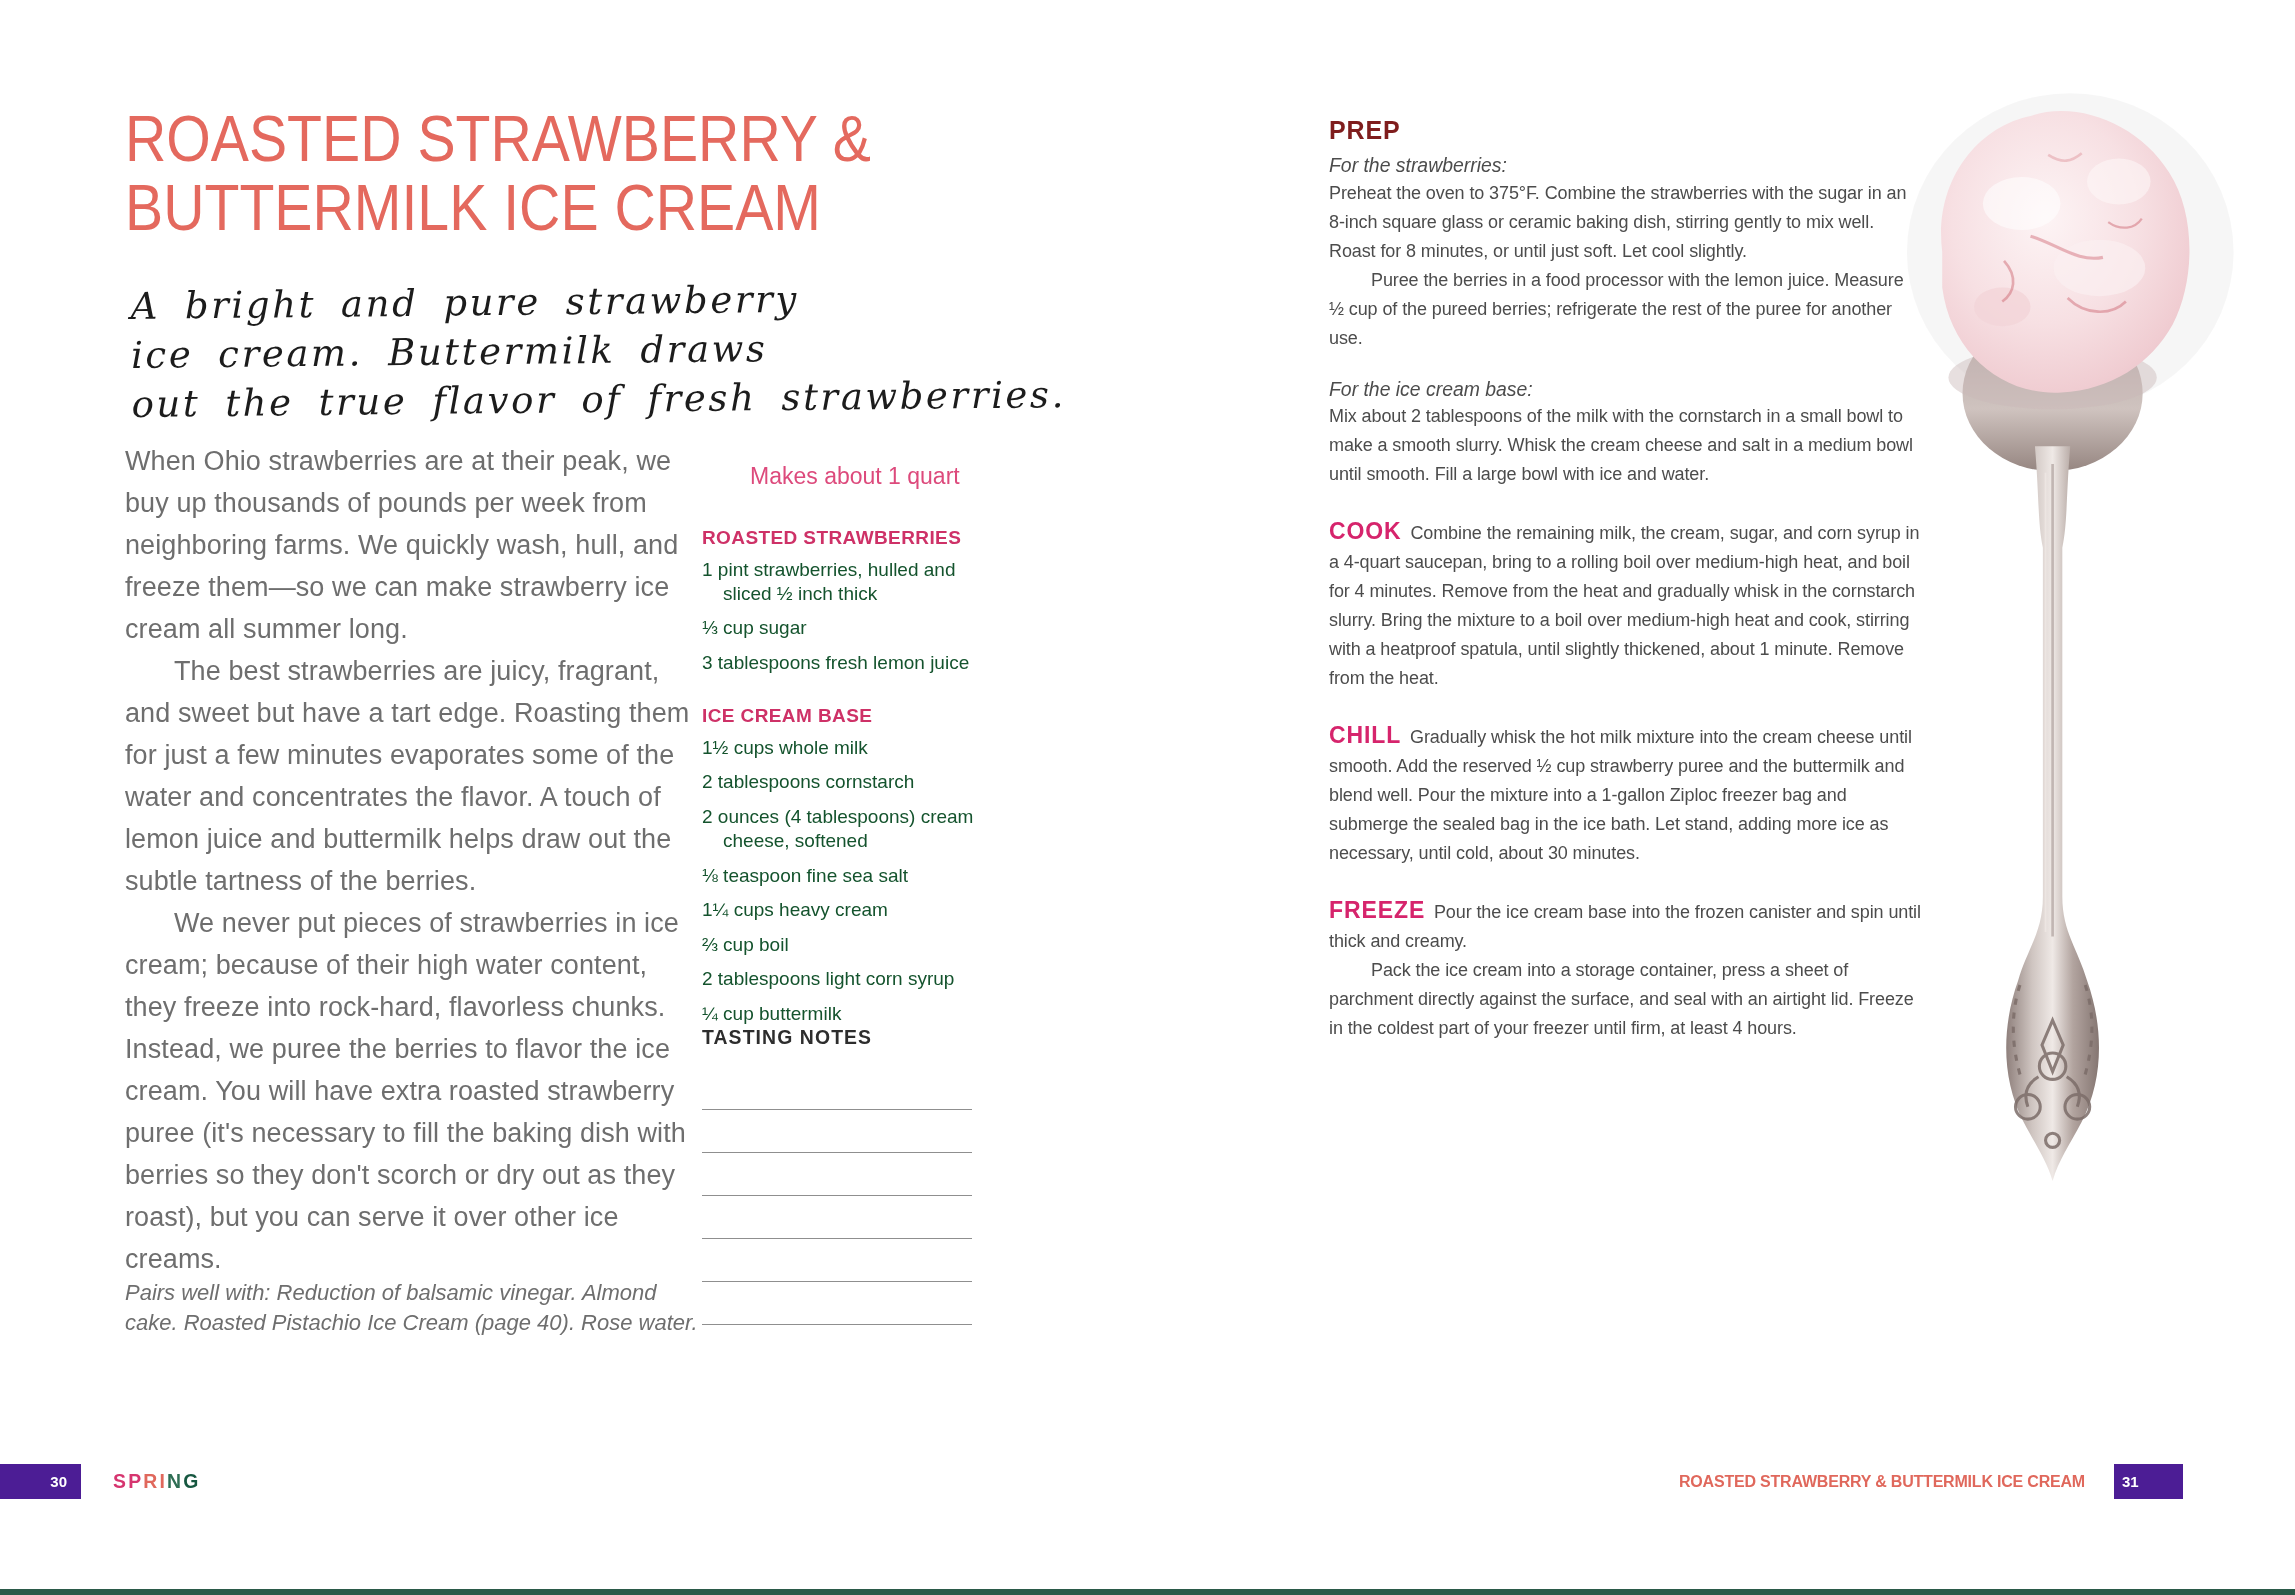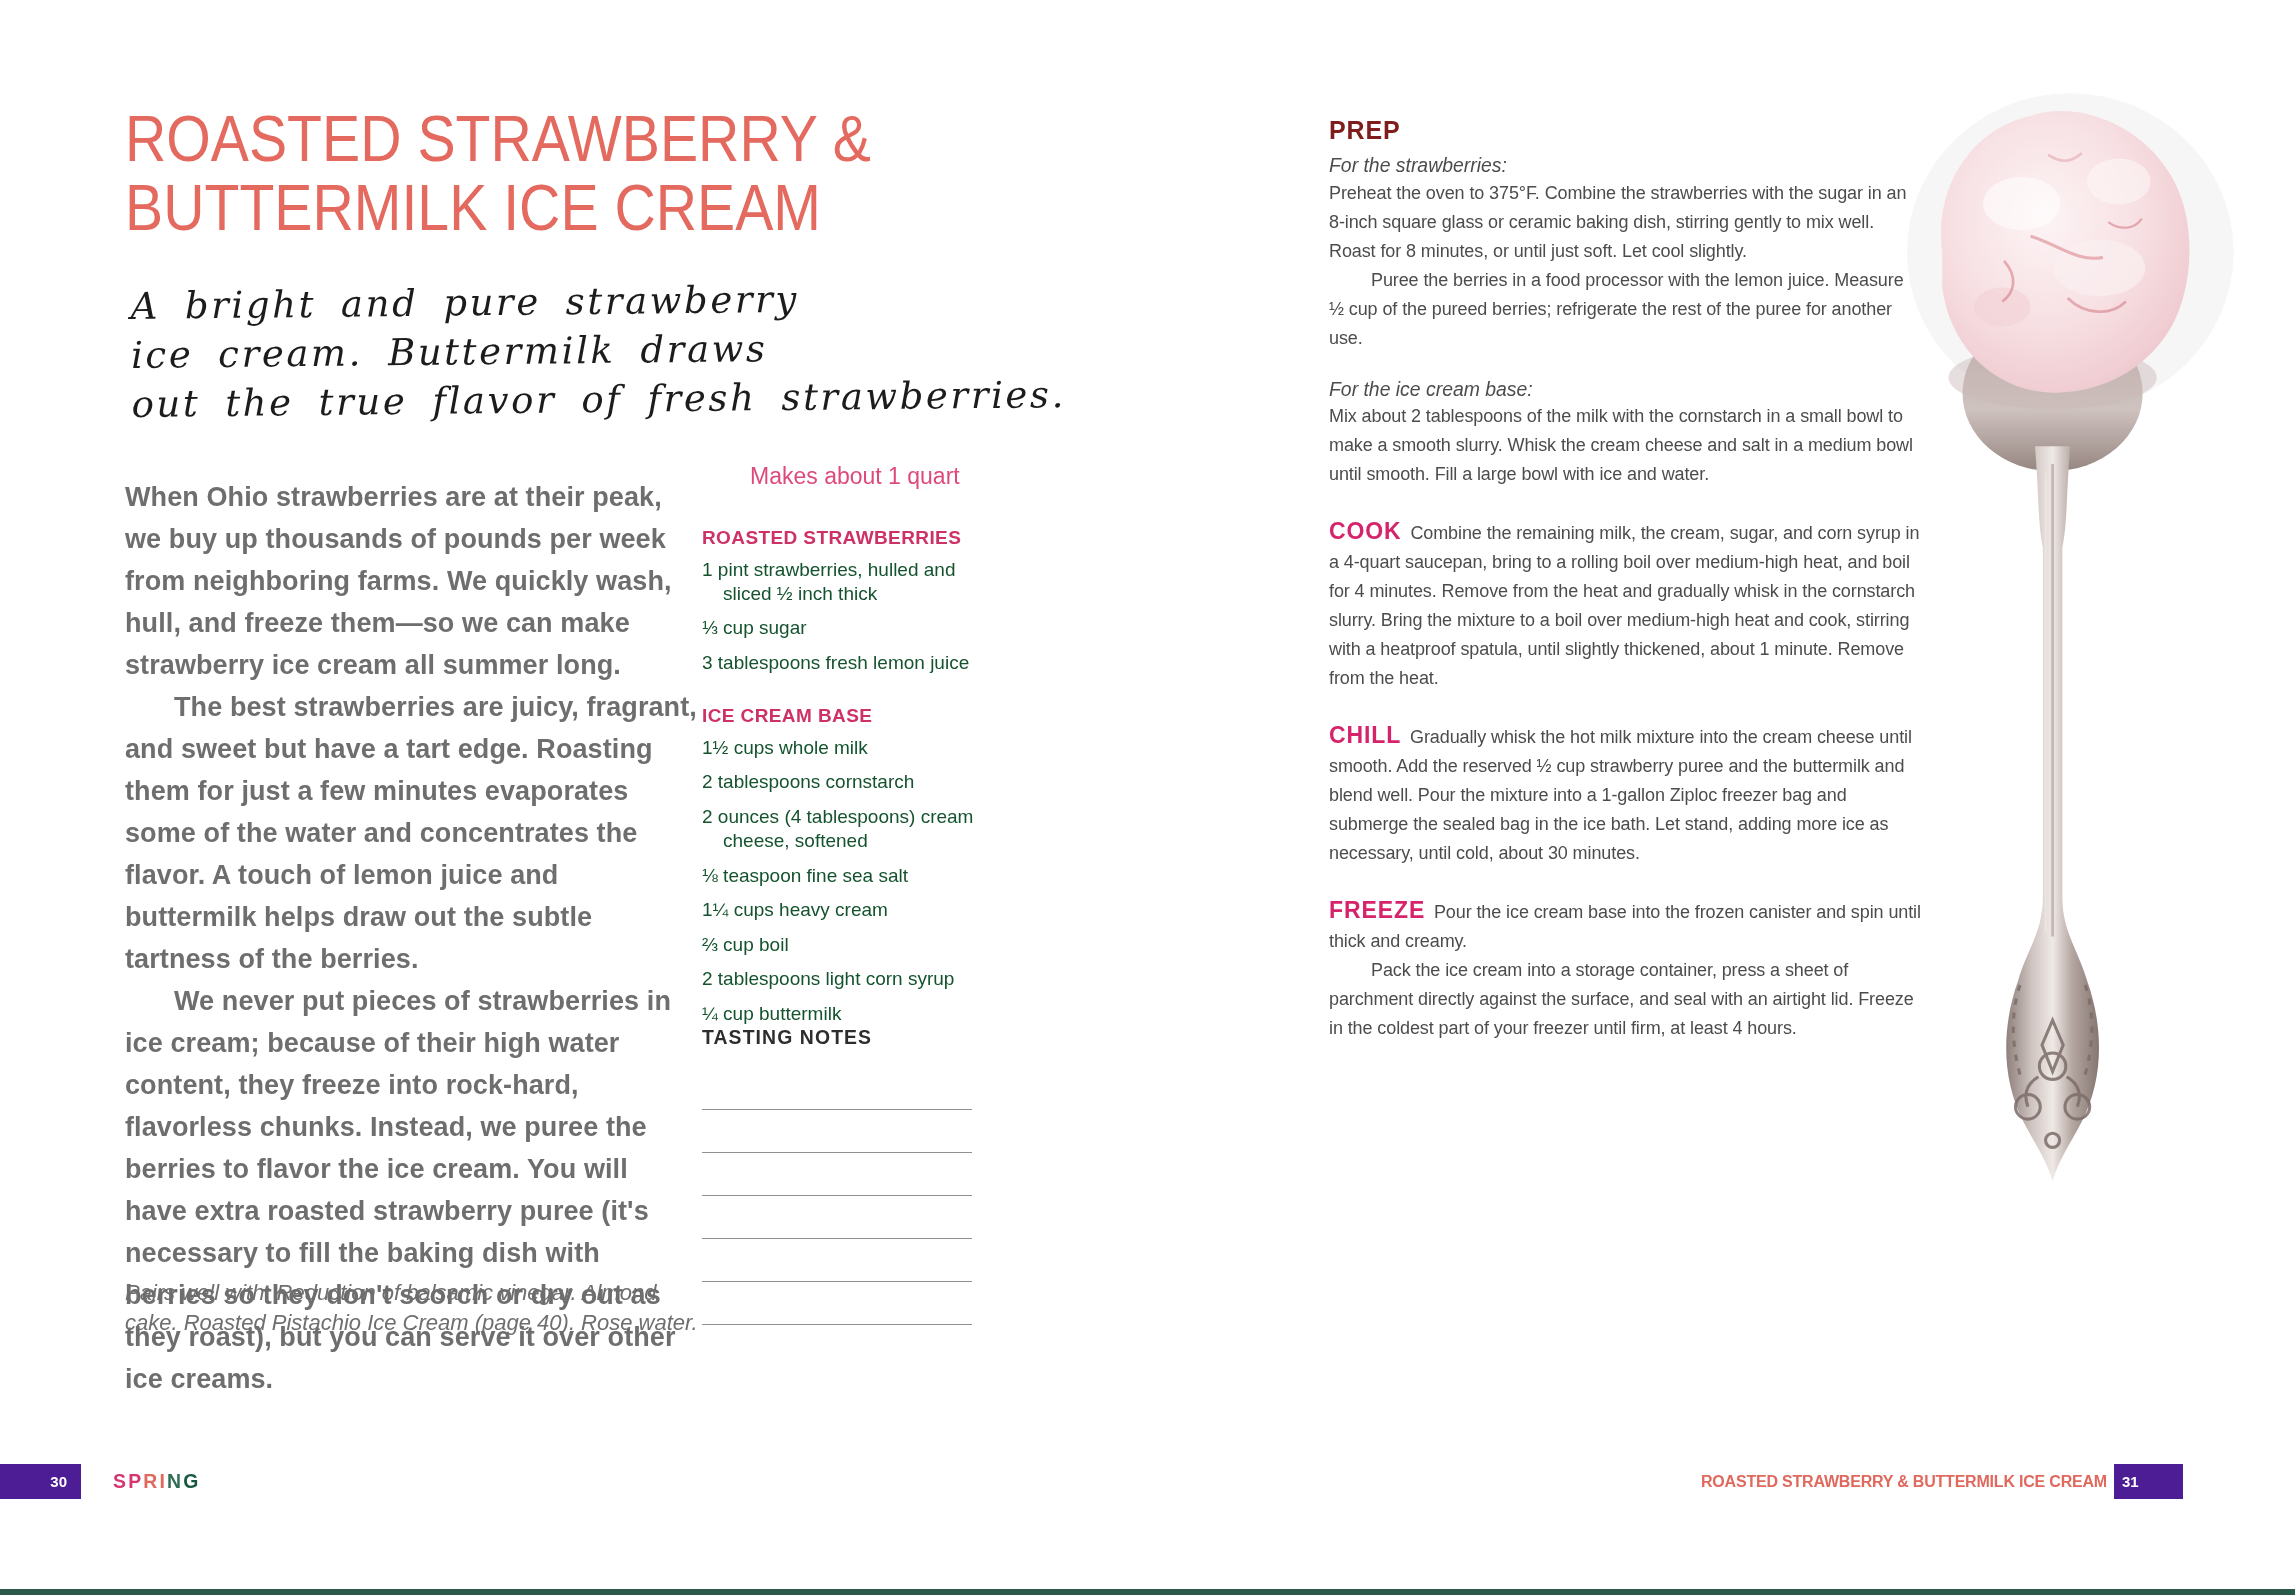--- a/index.html
+++ b/index.html
@@ -10,22 +10,22 @@
   .title{position:absolute;left:125px;top:104px;margin:0;font-weight:300;
          font-size:65px;line-height:69px;letter-spacing:0px;color:#e4695e;
          transform:scaleX(0.88);transform-origin:left top;white-space:nowrap;}
   .title span{display:block;}
 
   .handwritten{position:absolute;left:131px;top:277px;
          font-family:"DejaVu Serif",serif;font-style:italic;color:#1c1c1c;
          font-size:37px;line-height:49px;letter-spacing:2.6px;word-spacing:10.6px;
          transform:rotate(-0.6deg);}
 
-  .intro{position:absolute;left:125px;top:476px;width:572px;color:#6e6e6e;
-         font-size:27px;line-height:42px;font-weight:700;letter-spacing:0.1px;}
+  .intro{position:absolute;left:125px;top:440px;width:572px;color:#6e6e6e;
+         font-size:27px;line-height:42px;font-weight:400;letter-spacing:0.1px;}
   .intro p{margin:0;text-indent:49px;}
   .intro p.first{text-indent:0;}
 
   .pairs{position:absolute;left:125px;top:1278px;width:583px;margin:0;
          font-style:italic;color:#6e6e6e;font-size:22px;line-height:30px;font-weight:300;}
 
   .ingredients{position:absolute;left:702px;top:463px;width:300px;}
   .yield{color:#dd4a7c;font-size:23px;font-weight:500;margin-bottom:37px;margin-left:48px;}
   .group-heading{margin:30px 0 8.8px 0;color:#ce3167;font-size:19px;font-weight:700;
          letter-spacing:0.4px;}
@@ -54,21 +54,21 @@
 
   
   .folio-left{position:absolute;left:0;top:1464px;height:35px;display:flex;align-items:center;}
   .folio-bar{background:#4c1d95;height:35px;display:flex;align-items:center;}
   .folio-bar.left{width:81px;justify-content:flex-end;padding-right:14px;box-sizing:border-box;}
   .folio-bar .pageno{color:#ffffff;font-size:15px;font-weight:700;}
   .season{margin-left:32px;font-size:19.4px;font-weight:700;letter-spacing:2.2px;}
   .sl0,.sl1{color:#d6356f;} .sl2,.sl3{color:#e0685c;} .sl4{color:#2f6e54;} .sl5{color:#165740;}
 
   .folio-right{position:absolute;top:1464px;left:1572px;width:611px;height:35px;
-         display:flex;align-items:center;justify-content:flex-end;gap:7px;}
+         display:flex;align-items:center;justify-content:flex-end;gap:29px;}
   .running-title{color:#e0685c;font-size:16px;font-weight:700;letter-spacing:-0.2px;
          white-space:nowrap;}
   .folio-bar.right{width:69px;justify-content:flex-start;padding-left:8px;box-sizing:border-box;}
 
   .bottom-strip{position:absolute;left:0;top:1589px;width:2295px;height:6.2px;background:#2b5a49;}
 </style>
 </head>
 <body>
 
 <div class="spread">

